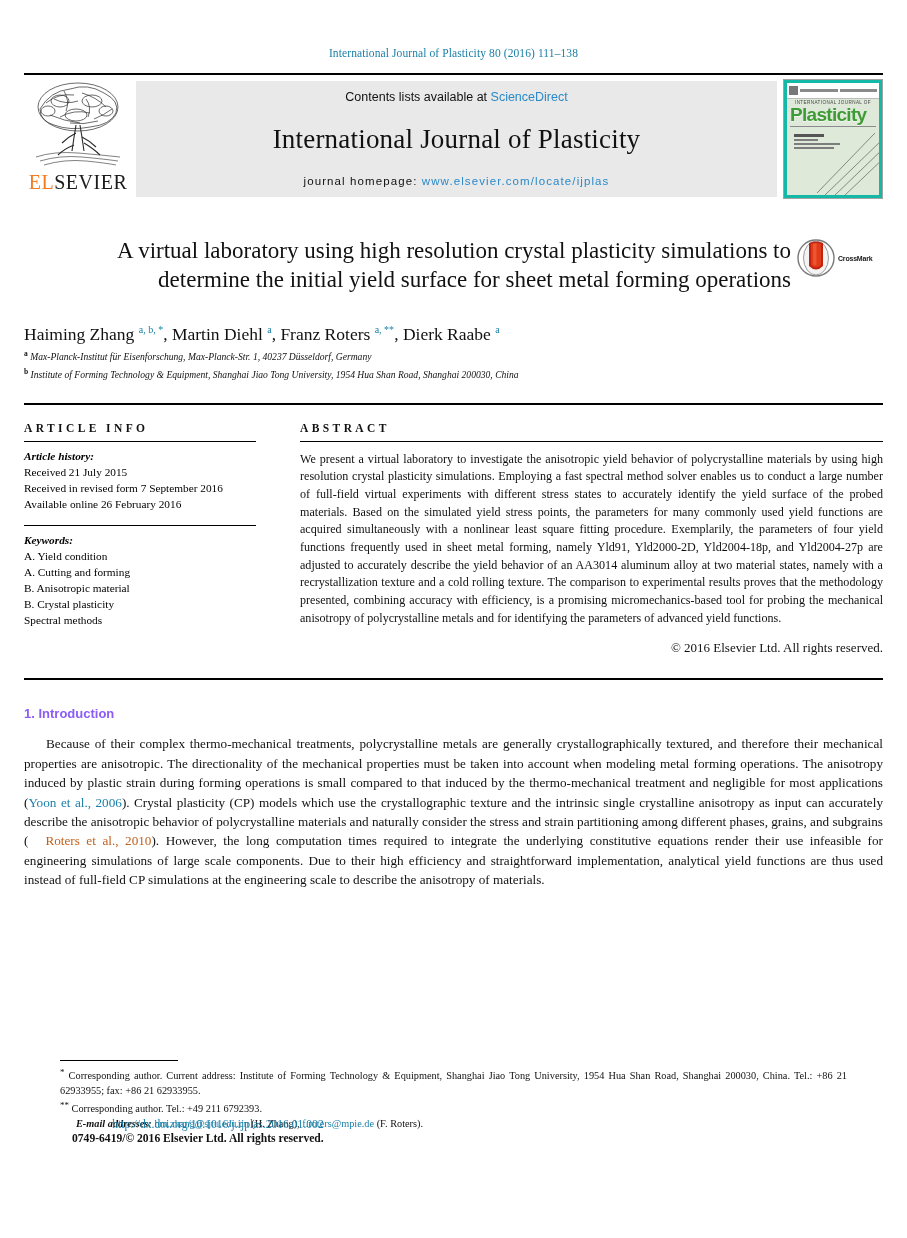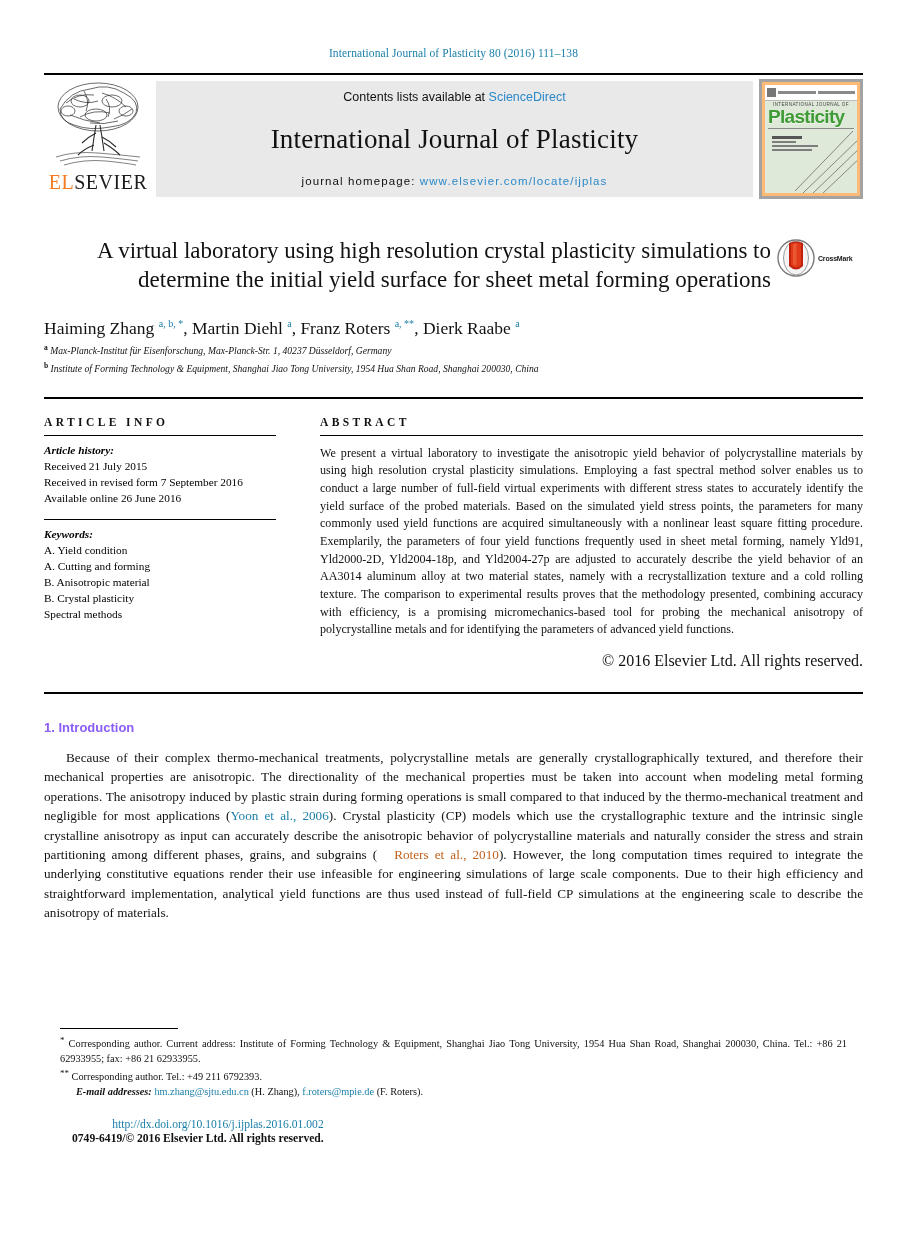--- a/index.html
+++ b/index.html
@@ -13,21 +13,21 @@
     font-family: "Liberation Serif", serif;
     color: #000000;
     position: relative;
     overflow: hidden;
   }
   .page {
     position: relative;
     width: 907px;
     height: 1238px;
     box-sizing: border-box;
-    padding: 0 44px;
+    padding: 0 24px;
   }
 
   
   .running-head {
     text-align: center;
     color: #1a7fa8;
     font-size: 11.5px;
     font-family: "Liberation Serif", serif;
     padding-top: 47px;
     letter-spacing: 0.1px;
@@ -91,22 +91,22 @@
     font-family: "Liberation Sans", sans-serif;
     color: #111;
     letter-spacing: 1.1px;
   }
   .homepage-line .url { color: #2a89c8; }
 
   .masthead-cover {
     flex: 0 0 98px;
     width: 98px;
     margin: 4px 0 4px 0;
-    border: 3px solid #a3a3a3;
-    background: #fdba74;
+    border: 1px solid #a3a3a3;
+    background: #14b8a6;
     position: relative;
     overflow: hidden;
   }
   .cover-inner {
     position: absolute;
     inset: 3px;
     background: #dfe9da;
     overflow: hidden;
   }
   .cover-topbar {
@@ -172,21 +172,21 @@
   }
   .crossmark-label {
     font-size: 7px;
     font-weight: bold;
     font-family: "Liberation Sans", sans-serif;
     color: #1a1a1a;
     letter-spacing: -0.2px;
   }
 
   .authors {
-    margin-top: 22px;
+    margin-top: 28px;
     font-family: "Liberation Serif", serif;
     font-size: 17.5px;
     color: #111;
     line-height: 1.3;
   }
   .authors sup { color: #1a7fa8; font-size: 10px; }
   .affil {
     font-family: "Liberation Serif", serif;
     font-style: italic;
     font-size: 9.6px;
@@ -225,21 +225,21 @@
 
   .abstract-body {
     padding-top: 9px;
     font-size: 12.1px;
     line-height: 1.46;
     text-align: justify;
     color: #111;
   }
   .copyright {
     text-align: right;
-    font-size: 16px;
+    font-size: 13px;
     margin-top: 13px;
     color: #111;
   }
 
   
   .body-rule {
     border-top: 2.2px solid #000;
     margin-top: 22px;
   }
   h2.section-head {
@@ -259,21 +259,21 @@
   }
   a.cite-blue { color: #1a7fa8; text-decoration: none; }
   a.cite-orange { color: #c0601d; text-decoration: none; margin-left: 17px; }
   a.link-blue { color: #1a7fa8; text-decoration: none; }
 
   
   .footnotes {
     position: absolute;
     left: 60px;
     right: 60px;
-    top: 1028px;
+    top: 1060px;
   }
   .fn-rule { width: 118px; border-top: 1px solid #000; margin-bottom: 5px; }
   .fn-line {
     font-size: 10.3px;
     line-height: 1.42;
     color: #111;
     text-align: justify;
   }
   .fn-line sup { font-size: 9px; }
   .fn-email { padding-left: 16px; }
@@ -388,21 +388,21 @@
   </div>
 
   <div class="info-abstract">
     <div class="col-info">
       <div class="sec-label">ARTICLE INFO</div>
       <div class="thin-rule"></div>
       <div class="hist-group">
         <div class="ital">Article history:</div>
         <div>Received 21 July 2015</div>
         <div>Received in revised form 7 September 2016</div>
-        <div>Available online 26 June 2016</div>
+        <div>Available online 26 February 2016</div>
       </div>
       <div class="kw-sep"></div>
       <div class="kw-group">
         <div class="ital">Keywords:</div>
         <div>A. Yield condition</div>
         <div>A. Cutting and forming</div>
         <div>B. Anisotropic material</div>
         <div>B. Crystal plasticity</div>
         <div>Spectral methods</div>
       </div>

